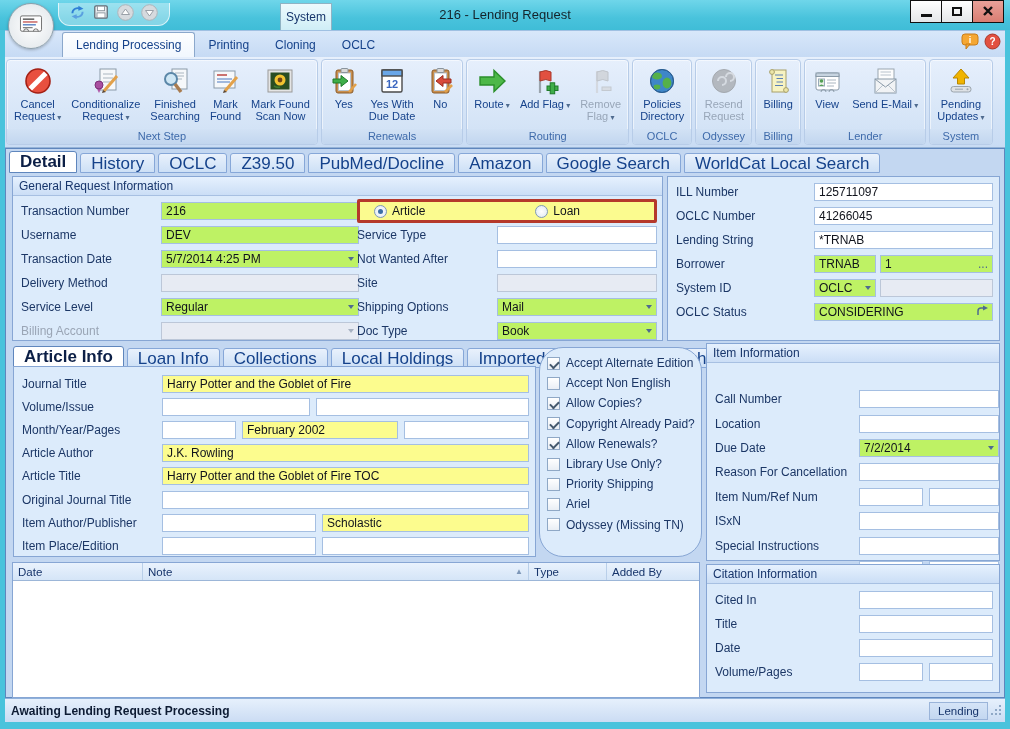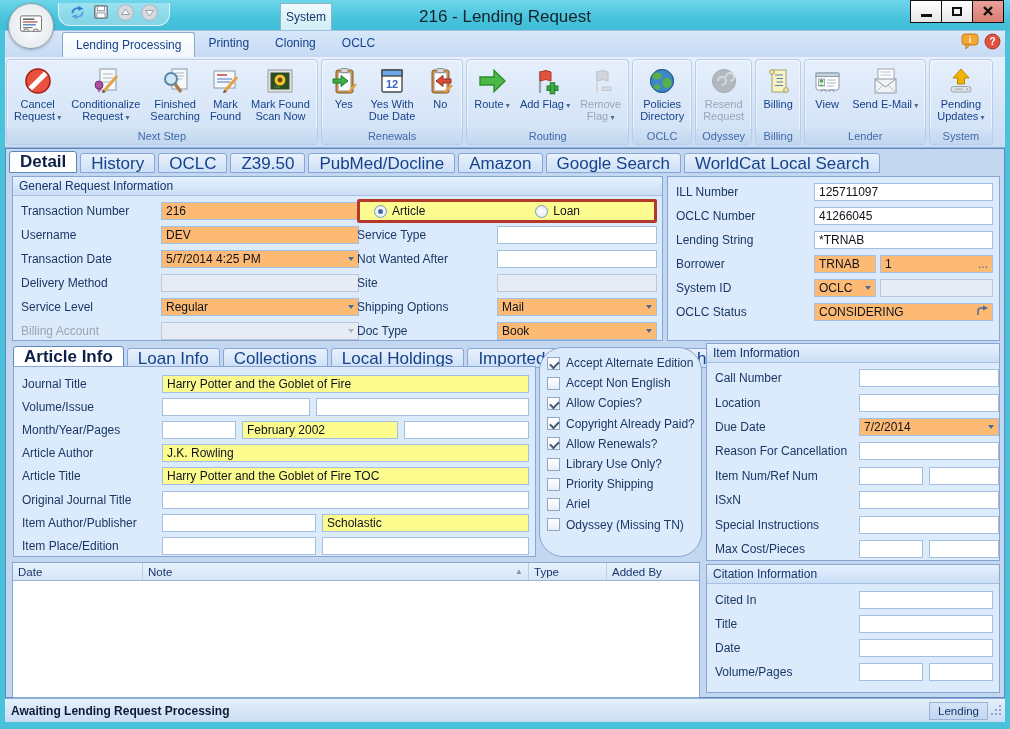--- a/index.html
+++ b/index.html
@@ -3,34 +3,34 @@
 <meta charset="utf-8">
 <style>
   *{box-sizing:border-box;margin:0;padding:0;}
   html,body{background:#9aa5ad;}
   body{font-family:"Liberation Sans",sans-serif;}
   svg text{font-family:"Liberation Sans",sans-serif;}
   .win{position:relative;width:1010px;height:729px;background:#49c3dc;outline:1px solid #1b87a0;overflow:hidden;}
 
   
   .titlebar{position:absolute;top:0;left:0;right:0;height:30px;background:linear-gradient(#6fd6ea,#49c3dc 60%,#3fbdd7);}
-  .title{position:absolute;top:7px;left:0;right:0;text-align:center;font-size:17px;color:#14232a;}
+  .title{position:absolute;top:7px;left:0;right:0;text-align:center;font-size:13px;color:#14232a;}
   .appbtn{position:absolute;top:3px;left:8px;width:46px;height:46px;border-radius:50%;background:radial-gradient(#ffffff,#e8ecef 70%,#c9d2d8);border:1px solid #8fa0ab;z-index:30;display:flex;align-items:center;justify-content:center;box-shadow:0 1px 3px rgba(0,0,0,.25);}
   .qat{position:absolute;top:3px;left:58px;height:23px;display:flex;align-items:center;gap:4px;padding:0 10px 0 8px;background:rgba(255,255,255,.35);border:1px solid rgba(255,255,255,.7);border-radius:0 0 12px 12px;border-top:none;}
   .qbtn{width:20px;height:19px;display:flex;align-items:center;justify-content:center;}
   .systab{position:absolute;top:3px;left:280px;width:52px;height:27px;background:linear-gradient(#eefafd,#cfeef6);border:1px solid #8fb3c4;border-bottom:none;color:#17356b;font-size:12px;text-align:center;line-height:26px;}
   .wctrl{position:absolute;top:0;right:6px;display:flex;}
   .wbtn{width:32px;height:23px;border:1px solid #101010;background:linear-gradient(#ffffff,#e4e6e8);display:flex;align-items:center;justify-content:center;margin-left:-1px;}
   .wbtn.close{background:linear-gradient(#e9a199,#d97d72);}
   .glyph-min{width:11px;height:3px;background:#101010;margin-top:8px;}
   .glyph-max{width:10px;height:9px;border:2px solid #101010;}
 
   
   .tabrow{position:absolute;top:30px;left:5px;right:5px;height:27px;background:linear-gradient(#d8e7fa,#c6daf4);border-top:1px solid #9fc0e2;}
-  .rtabs{position:absolute;left:57px;bottom:0;display:flex;align-items:flex-start;}
+  .rtabs{position:absolute;left:57px;bottom:0;display:flex;align-items:flex-end;}
   .rtab{height:23px;line-height:22px;padding:0 13px;font-size:12px;color:#15428b;}
   .rtab.act{background:linear-gradient(#fdfeff,#f1f7fe);border:1px solid #8ba8cc;border-bottom:none;border-radius:3px 3px 0 0;height:25px;line-height:24px;}
   .helpicons{position:absolute;right:4px;bottom:3px;display:flex;gap:4px;}
 
   
   .ribbon{position:absolute;top:57px;left:5px;right:5px;height:91px;background:linear-gradient(#e7f0fc,#d5e4f7 55%,#c9dcf4);border-bottom:1px solid #95b3d7;display:flex;gap:3px;padding:2px 1px 1px 1px;}
   .rgroup{height:86px;border:1px solid #b7cce8;border-radius:4px;background:linear-gradient(#e6effc,#d6e5f7 70%,#cfe0f5);display:flex;flex-direction:column;box-shadow:inset 0 0 0 1px rgba(255,255,255,.55);}
   .gbody{flex:1;display:flex;align-items:flex-start;justify-content:center;padding:3px 2px 0 2px;}
   .glbl{height:15px;line-height:14px;text-align:center;font-size:11px;color:#3e6aaa;background:linear-gradient(#d2e2f5,#c2d6ef);border-radius:0 0 3px 3px;}
   .rbtn{display:flex;flex-direction:column;align-items:center;padding:1px 5px;cursor:default;}
@@ -44,21 +44,21 @@
   .main{position:absolute;top:148px;left:5px;right:5px;height:550px;background:#c3d7f1;border:1px solid #5f86bd;}
   .vtabs{position:absolute;top:1px;left:3px;display:flex;align-items:flex-end;gap:3px;height:23px;}
   .vtab{height:20px;line-height:19px;padding:0 10px;font-size:17px;color:#15428b;background:linear-gradient(#e9f1fc,#cde0f6);border:1px solid #86a7d8;border-radius:3px 3px 0 0;}
   .vtab.act{background:#fff;color:#0c1f46;font-weight:700;height:22px;border-color:#5f86bd;}
 
   .panel{position:absolute;background:#dcebfb;border:1px solid #87a6d4;}
   .phead{height:19px;line-height:18px;padding:0 6px;font-size:12px;color:#17356b;background:linear-gradient(#e6f1fe,#cbdef6);border-bottom:1px solid #a7c0e2;}
   .row{display:flex;align-items:center;height:24px;}
   .lab{font-size:12px;color:#1c3766;overflow:hidden;white-space:nowrap;}
   .dlab{color:#9aa5b5;}
-  .f{height:18px;border:1px solid #a5bfe2;background:#fdba74;display:flex;align-items:center;padding:0 4px;font-size:12px;color:#10131c;position:relative;overflow:hidden;}
+  .f{height:18px;border:1px solid #a5bfe2;background:#bef264;display:flex;align-items:center;padding:0 4px;font-size:12px;color:#10131c;position:relative;overflow:hidden;}
   .f .fv{white-space:nowrap;overflow:hidden;}
   .f.wht{background:#ffffff;}
   .f.gry{background:#e7ebf3;border-color:#bcc7d8;}
   .f.yel{background:#fcfc8e;}
   .ar{margin-left:auto;width:0;height:0;border-left:3.5px solid transparent;border-right:3.5px solid transparent;border-top:4px solid #4f6b8f;}
   .f.gry .ar{border-top-color:#a7b2c2;}
 
   
   .rad{width:13px;height:13px;border-radius:50%;border:1px solid #7e99b8;background:radial-gradient(#ffffff,#dde7f1);position:relative;flex:none;}
   .rad.ck::after{content:"";position:absolute;left:3px;top:3px;width:5px;height:5px;border-radius:50%;background:#3b6ea5;}
@@ -706,21 +706,21 @@
           </div>
         <div class="row" style="height:20.2px;">
             <span class="cbx"></span>
             <span class="lab">Odyssey (Missing TN)</span>
           </div>
       </div>
     </div>
 
     <div class="panel" style="left:700px;top:194px;width:294px;height:218px;">
       <div class="phead">Item Information</div>
-      <div style="padding:3px 0 0 8px;">
+      <div style="padding:3px 0 0 8px;margin-top:21px;">
         <div class="row" style="height:24.4px;">
             <span class="lab" style="width:144px;">Call Number</span>
             <span class="f wht" style="flex:1;">
               <span class="fv"></span>
             </span>
           </div>
         <div class="row" style="height:24.4px;">
             <span class="lab" style="width:144px;">Location</span>
             <span class="f wht" style="flex:1;">
               <span class="fv"></span>

